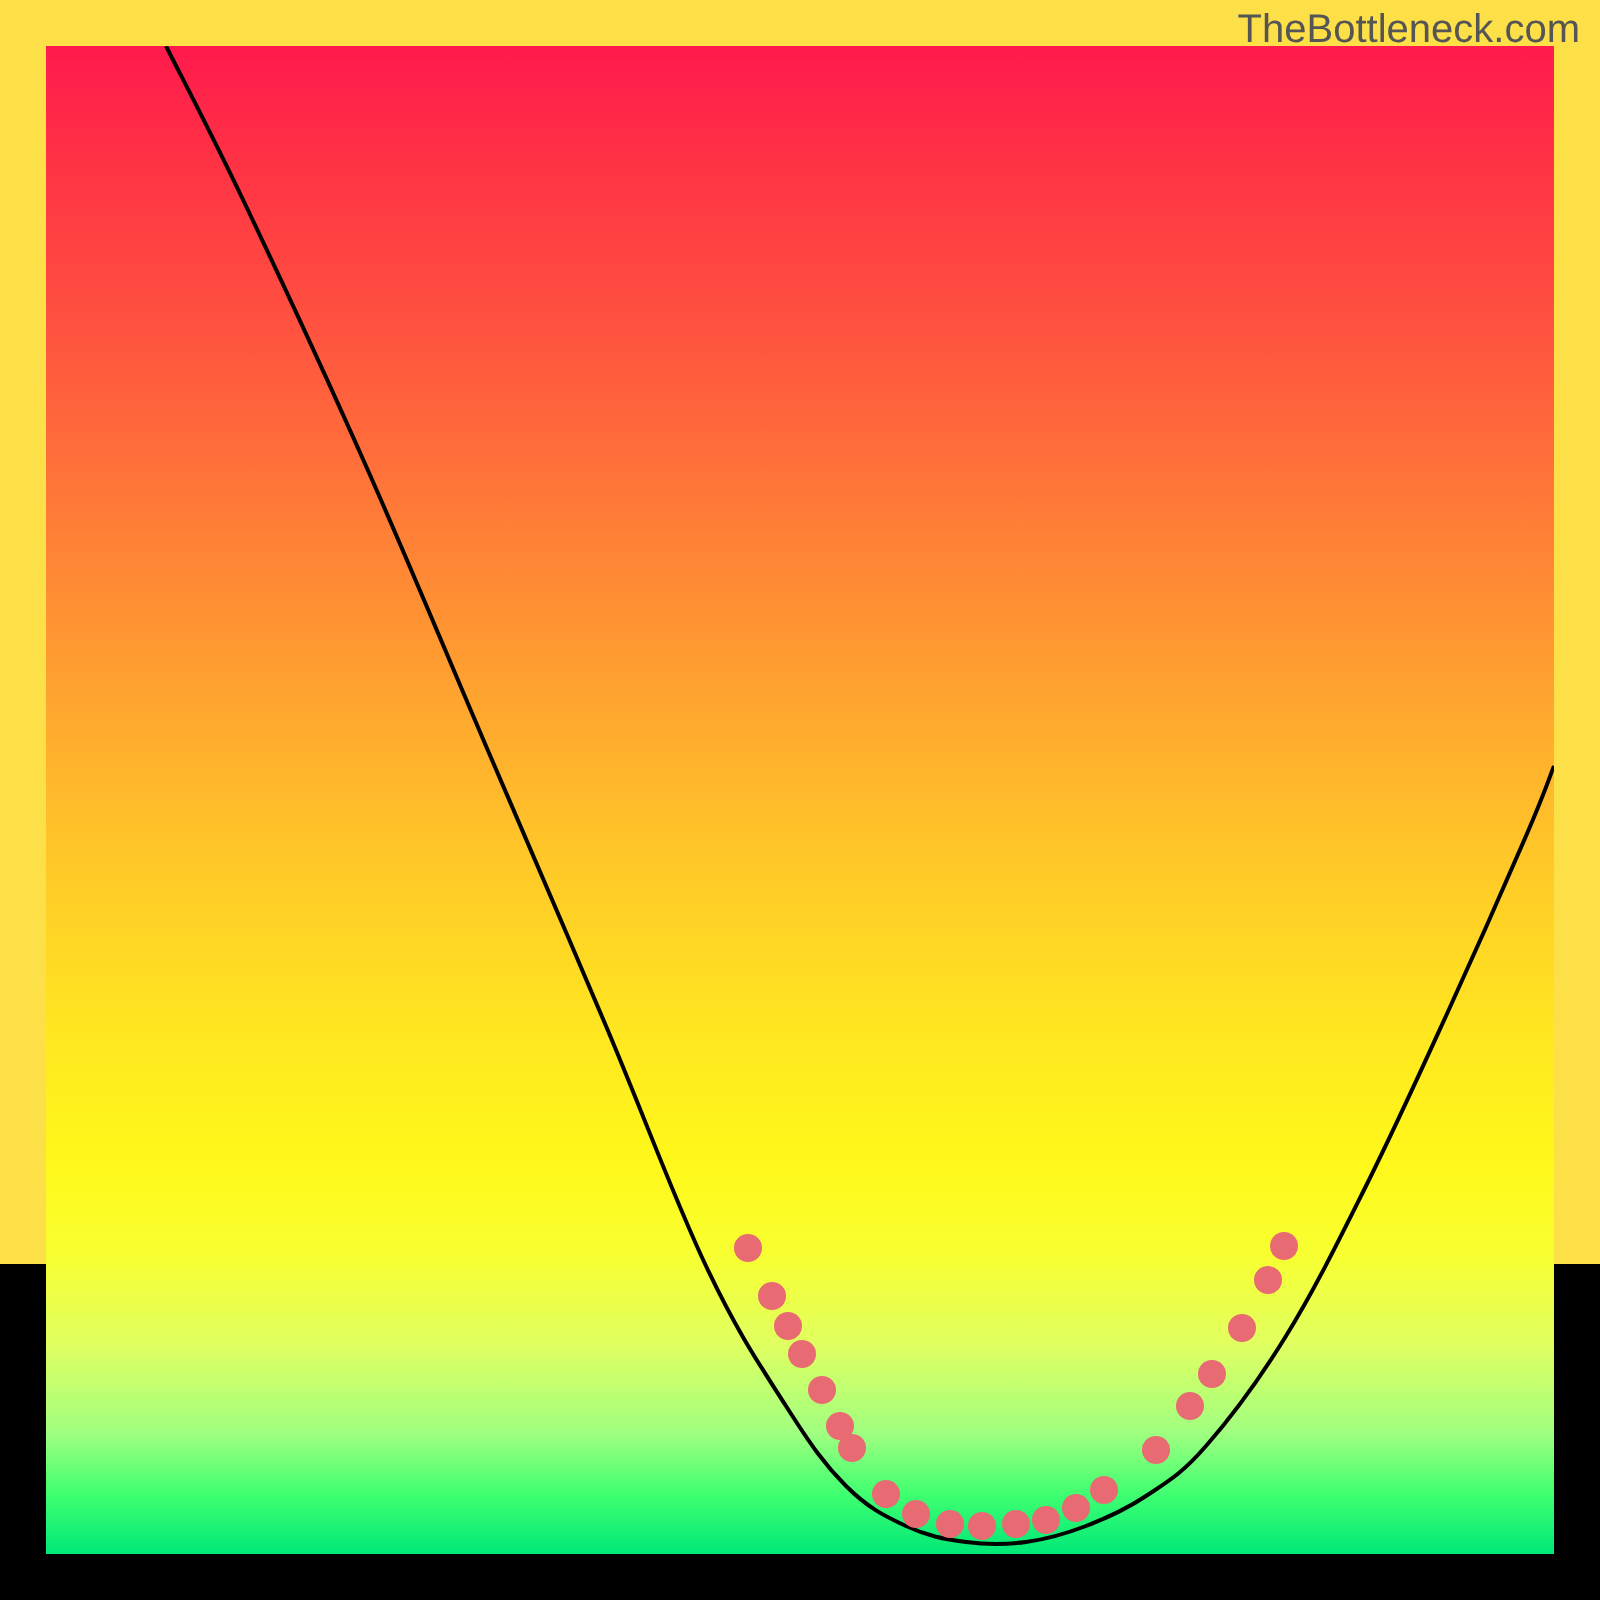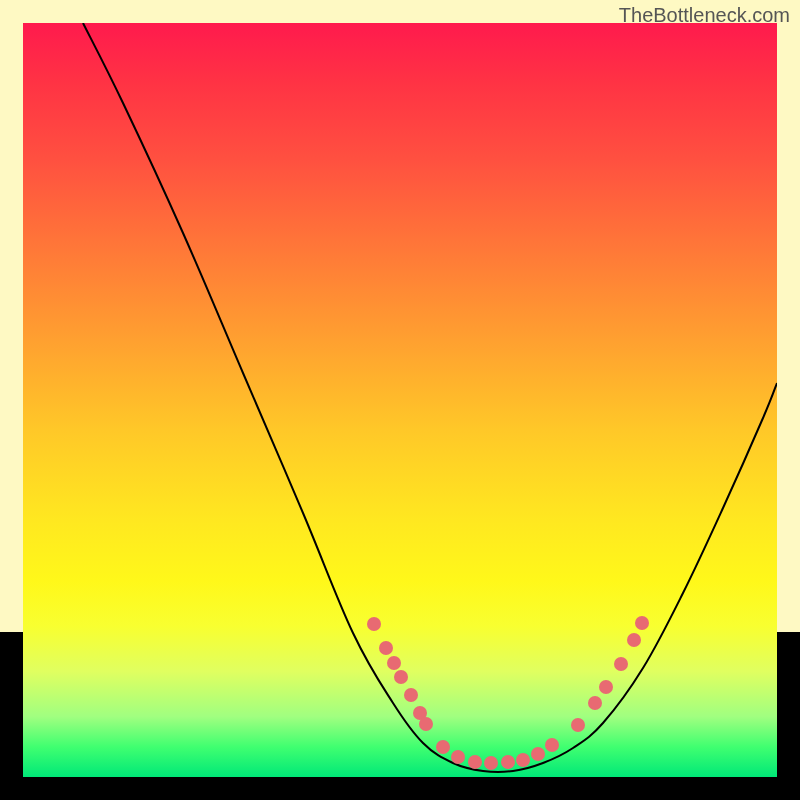--- a/index.html
+++ b/index.html
@@ -8,21 +8,21 @@
     background: #000;
     width: 800px;
     height: 800px;
     overflow: hidden;
     font-family: Arial, sans-serif;
   }
   .chart-container {
     position: relative;
     width: 800px;
     height: 632px;
-    background: #fef9c3;
+    background: #fde047;
   }
   .plot-area {
     position: absolute;
     left: 23px;
     top: 23px;
     width: 754px;
     height: 754px;
     overflow: hidden;
   }
   .gradient-bg {

